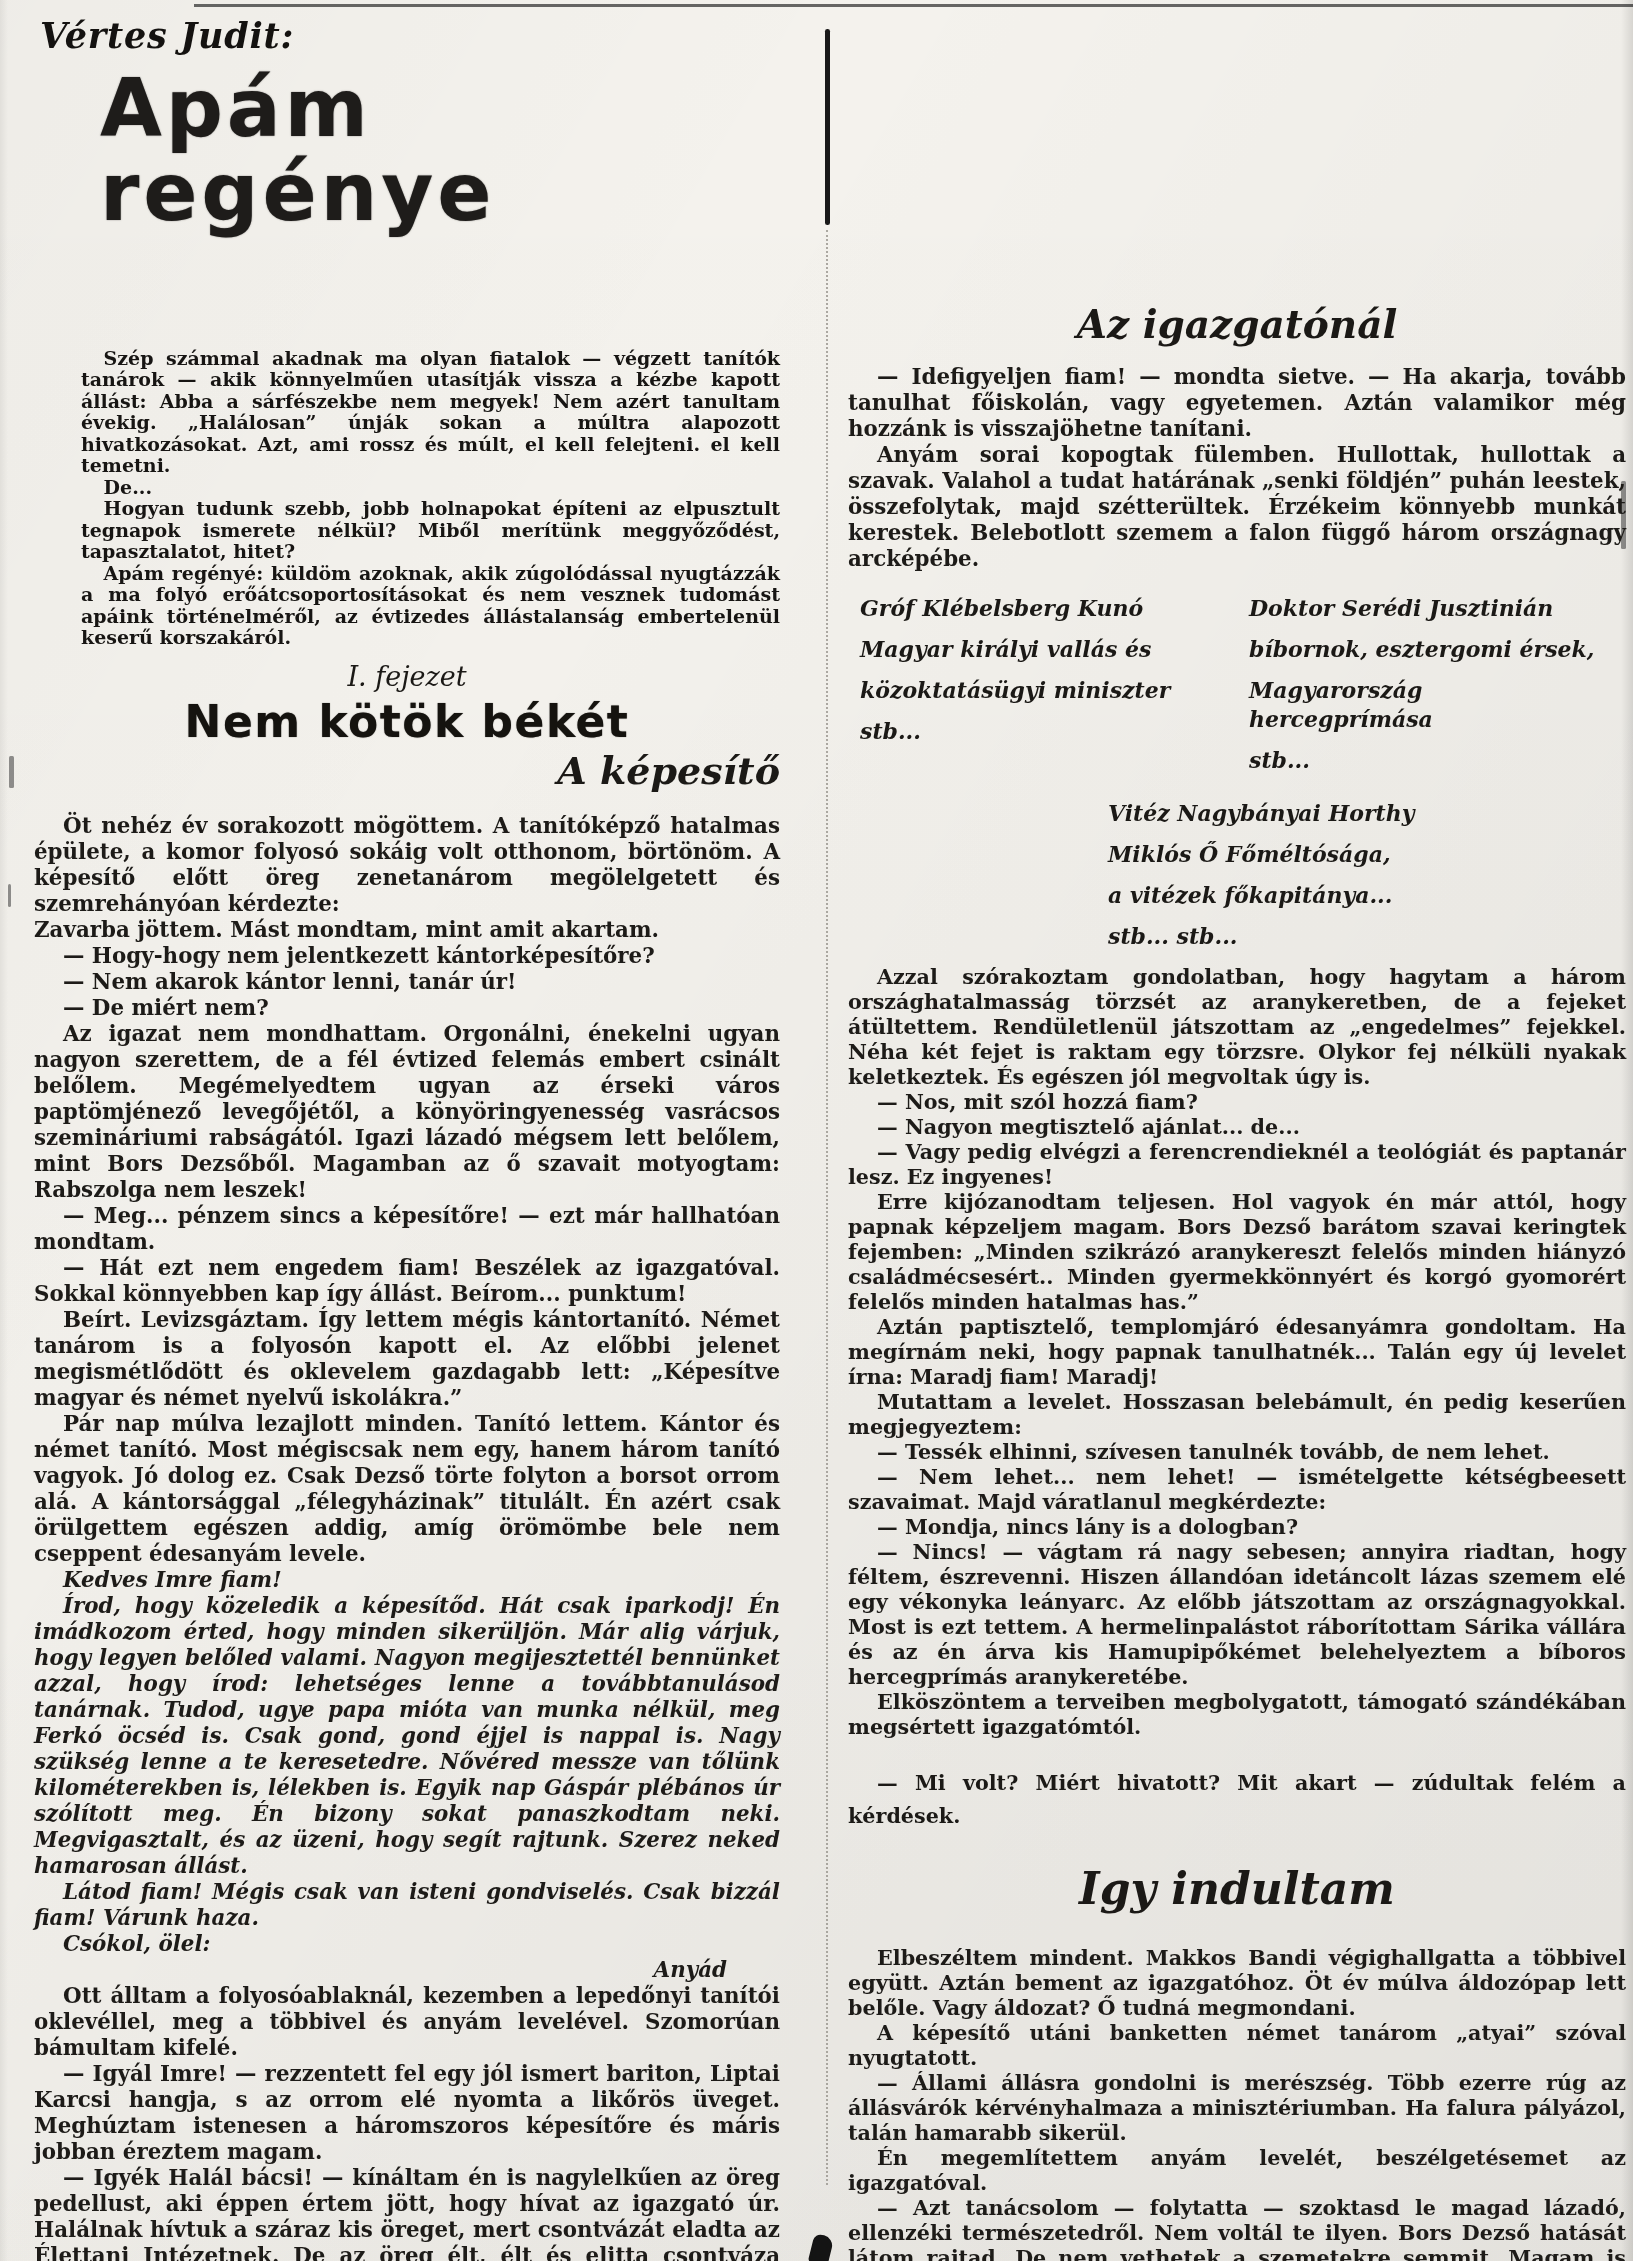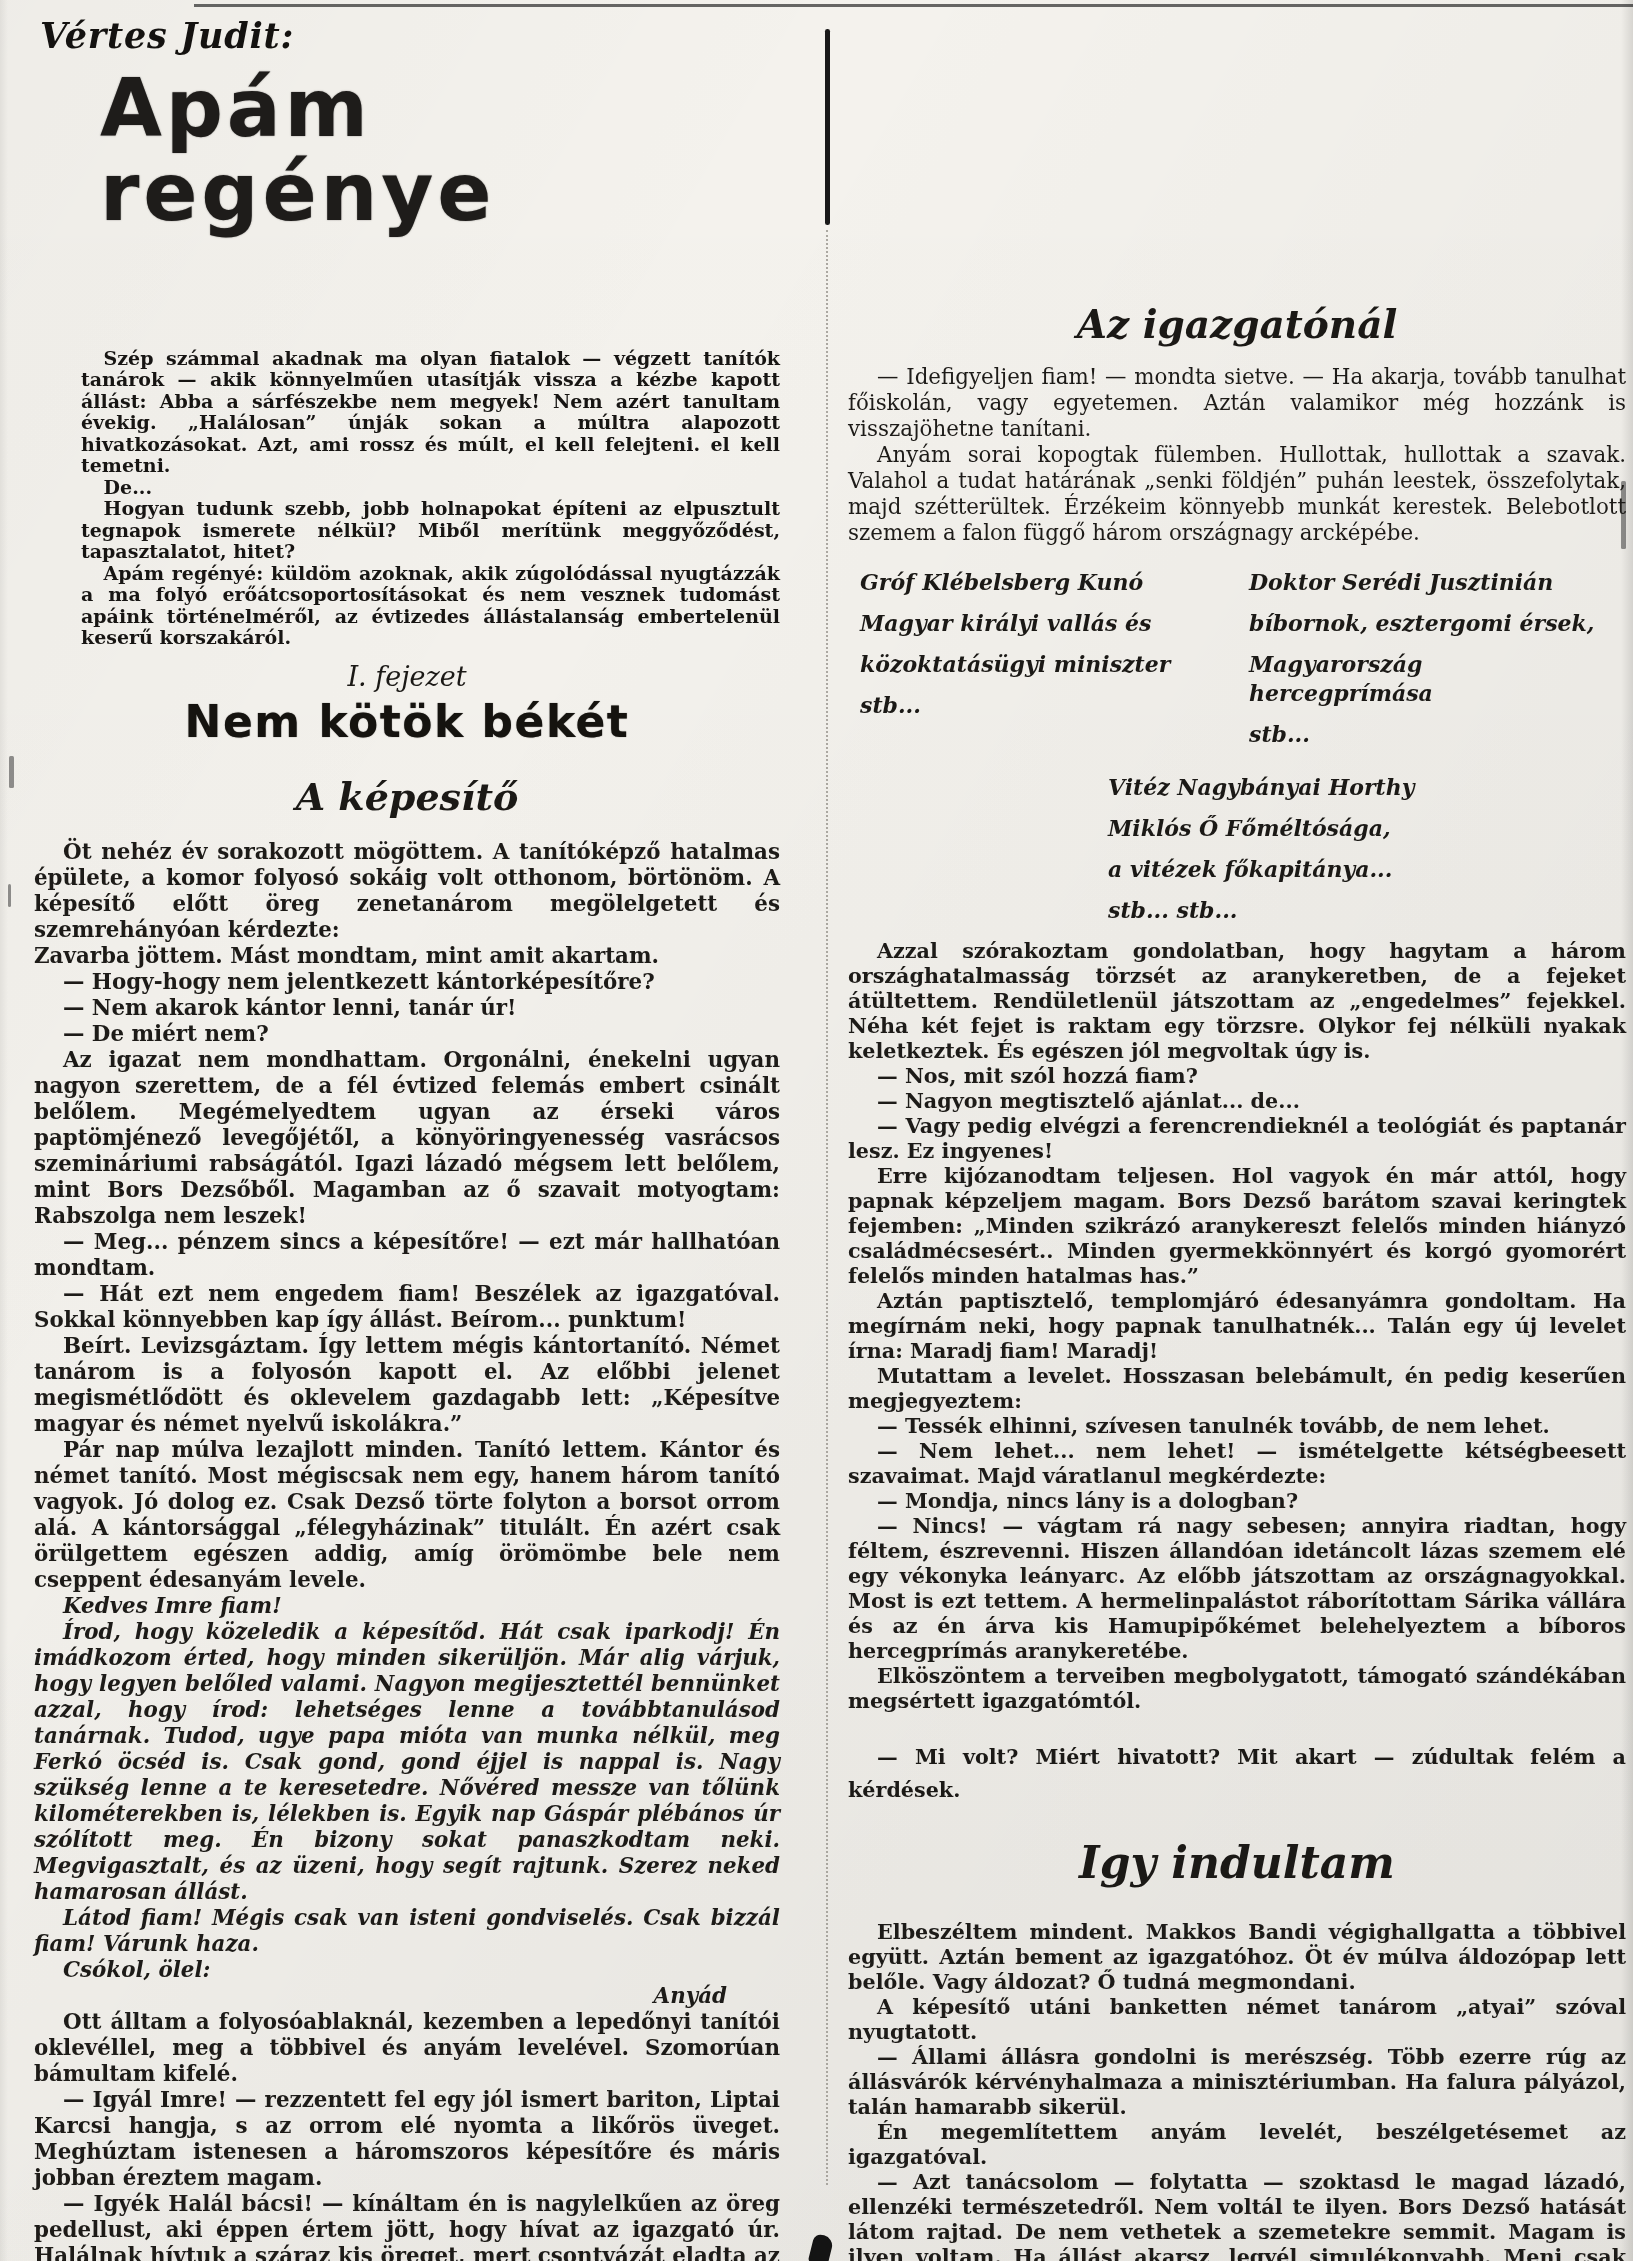--- a/index.html
+++ b/index.html
@@ -27,30 +27,30 @@
   .col-right{position:absolute;left:848px;top:14px;width:778px;}
 
   .author{margin:15px 0 0 6px;font-style:italic;font-weight:bold;font-size:35px;letter-spacing:0.8px;color:#141210;}
   .main-title{margin:10.5px 0 0 66px;font-family:"DejaVu Sans", sans-serif;font-weight:bold;font-size:80px;line-height:1.05;letter-spacing:3.8px;color:#1e1c1a;text-shadow:0 0 1.5px rgba(30,28,26,.55);}
 
   .lead{margin:113px 0 0 47px;font-weight:bold;font-size:19px;line-height:21.5px;color:#171513;}
   .lead .para{text-indent:22.6px;}
 
   .chapter-label{margin-top:12px;text-align:center;font-style:italic;font-size:27px;}
   .chapter-title{margin-top:4.5px;text-align:center;font-family:"DejaVu Sans", sans-serif;font-weight:bold;font-size:44px;letter-spacing:1.5px;color:#15130f;text-shadow:0 0 1.1px rgba(21,19,15,.6);}
-  .section-title{margin-top:27px;text-align:center;font-style:italic;font-weight:bold;font-size:38px;}
+  .section-title{margin-top:1px;text-align:right;font-style:italic;font-weight:bold;font-size:38px;}
 
   .body-text{margin-top:19.6px;font-size:21.4px;line-height:26px;font-weight:bold;color:#1d1b18;}
   .para{margin:0;text-indent:29px;text-align:justify;hyphens:auto;-webkit-hyphens:auto;}
   .ni{text-indent:0;}
   .it{font-style:italic;}
   .rt{text-align:right;padding-right:53px;}
 
   .sec2-title{margin-top:287px;text-align:center;font-style:italic;font-weight:bold;font-size:39px;}
-  .rbody1{margin-top:16.5px;font-size:21.4px;line-height:26px;font-weight:normal;color:#1d1b18;}
+  .rbody1{margin-top:16.5px;font-size:21.4px;line-height:26px;font-weight:bold;color:#1d1b18;}
 
   .portraits{display:flex;margin-top:10.5px;font-style:italic;font-weight:bold;font-size:22px;line-height:29px;}
   .portraits .pcol{flex:1;padding-right:10.5px;}
   .cite-line{margin:12px;text-indent:0;text-align:left;}
   .center-cite{margin:7.5px 0 0 248px;width:466px;font-style:italic;font-weight:bold;font-size:22px;line-height:29px;}
 
   .rbody2{margin-top:13.5px;font-size:20.7px;line-height:25px;font-weight:bold;color:#1d1b18;}
   .closing-q{margin-top:27px;font-size:20.7px;line-height:33px;font-weight:bold;}
   .closing-q .para{margin:0;}
 

